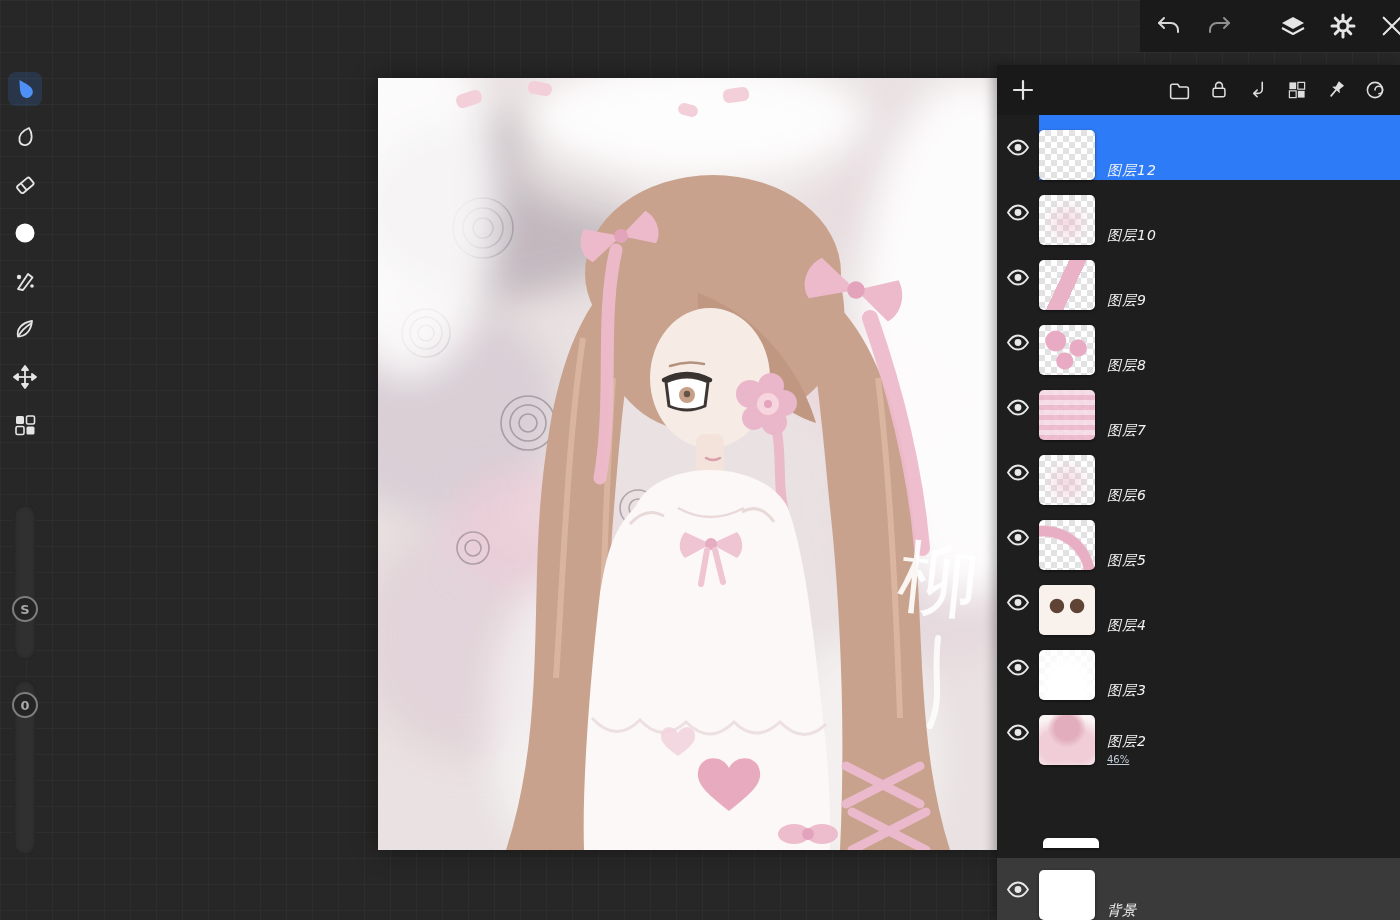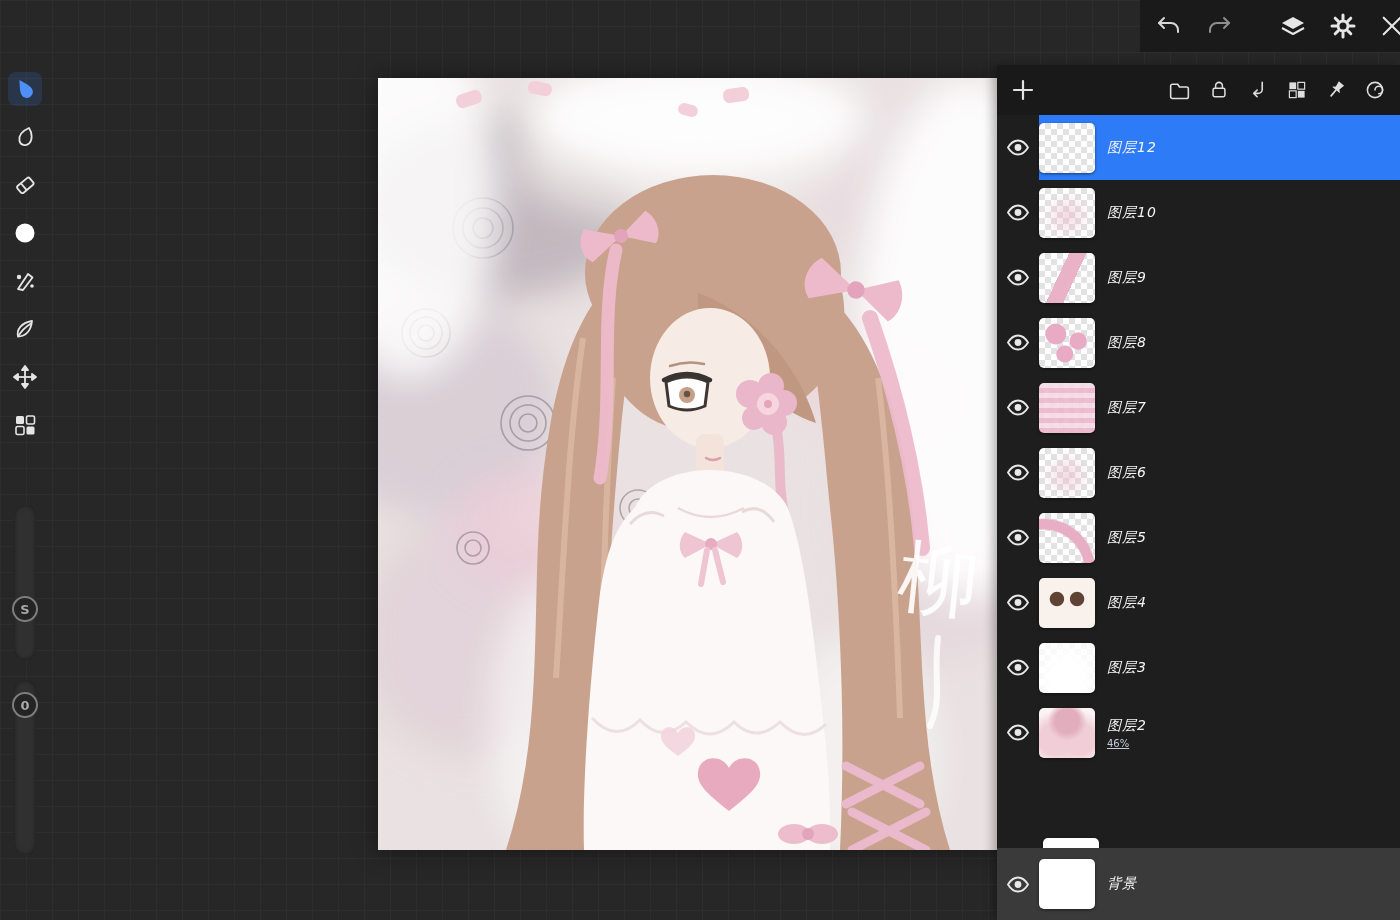--- a/index.html
+++ b/index.html
@@ -59,35 +59,35 @@
     box-shadow:-4px 0 10px rgba(0,0,0,.3);
   }
   .panel-header{
     height:50px;flex:none;background:#191919;display:flex;align-items:center;
     padding:0 14px;box-sizing:border-box;gap:17px;
   }
   .panel-header .add-btn{margin-right:auto;}
   .rows{position:relative;flex:1;overflow:hidden;}
   .layer-row{height:65px;display:flex;align-items:center;}
   .eye-cell{width:42px;flex:none;display:flex;justify-content:center;align-items:center;cursor:pointer;}
-  .row-body{flex:1;height:100%;display:flex;align-items:center;gap:12px;}
+  .row-body{flex:1;height:100%;display:flex;align-items:flex-end;gap:12px;}
   .layer-row.selected .row-body{background:#2e7bf7;}
   .thumb{
     width:56px;height:50px;border-radius:5px;flex:none;
     box-shadow:0 1px 3px rgba(0,0,0,.5);cursor:pointer;
   }
   .lmeta{display:flex;flex-direction:column;gap:3px;}
   .lname{color:#f4f4f4;font-size:14px;letter-spacing:1px;font-style:italic;}
   .lop{color:#c2cbd8;font-size:10px;text-decoration:underline;}
   .sliver{
     position:absolute;left:46px;bottom:72px;width:56px;height:10px;
     background:#fff;border-radius:5px 5px 0 0;box-shadow:0 1px 3px rgba(0,0,0,.5);
   }
   .bg-row{
-    position:absolute;left:0;right:0;bottom:0;height:72px;background:#3a3a3a;
+    position:absolute;left:0;right:0;bottom:0;height:62px;background:#3a3a3a;
     display:flex;align-items:center;
   }
   .bg-row .thumb{background:#ffffff;}
 </style>
 </head>
 <body>
 
 <div class="grid-bg"></div>
 
 <div class="top-strip">

